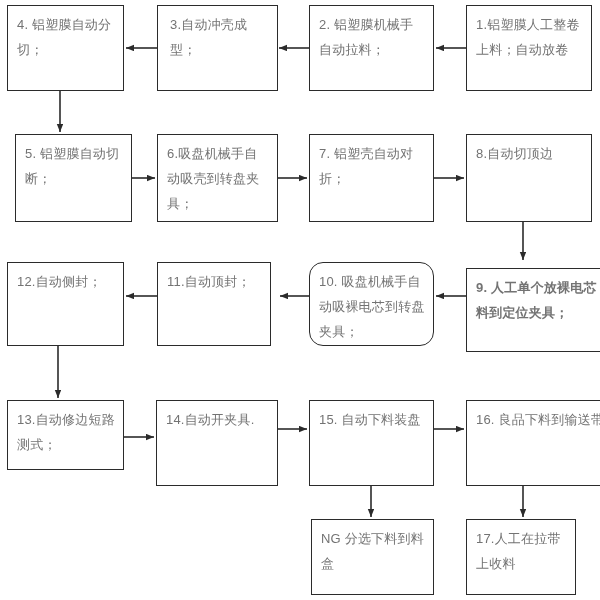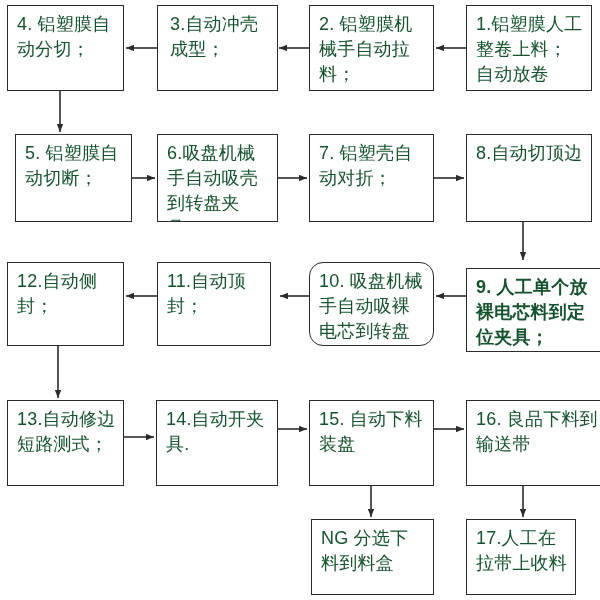--- a/index.html
+++ b/index.html
@@ -14,23 +14,23 @@
     background: #ffffff;
     font-family: "Liberation Sans", "DejaVu Sans", sans-serif;
     overflow: hidden;
   }
   .node {
     position: absolute;
     box-sizing: border-box;
     border: 1px solid #2b2b2b;
     background: #ffffff;
     padding: 6px 7px 4px 9px;
-    font-size: 18px;
+    font-size: 13px;
     line-height: 25px;
-    color: #14532d;
+    color: #737373;
     letter-spacing: 0.2px;
     white-space: pre-line;
     word-break: break-all;
     overflow: hidden;
   }
   svg.edges {
     position: absolute;
     left: 0;
     top: 0;
     width: 600px;
@@ -80,21 +80,21 @@
       <div class="node" style="left: 309px; top: 5px; width: 125px; height: 86px;">2.  铝塑膜机械手自动拉料；</div>
       <div class="node" style="left: 466px; top: 5px; width: 126px; height: 86px;">1.铝塑膜人工整卷上料；自动放卷</div>
       <div class="node" style="left: 7px; top: 134px; width: 117px; height: 88px; margin-left: 8px;">5.  铝塑膜自动切断；</div>
       <div class="node" style="left: 157px; top: 134px; width: 121px; height: 88px;">6.吸盘机械手自动吸壳到转盘夹具；</div>
       <div class="node" style="left: 309px; top: 134px; width: 125px; height: 88px;">7.  铝塑壳自动对折；</div>
       <div class="node" style="left: 466px; top: 134px; width: 126px; height: 88px;">8.自动切顶边</div>
       <div class="node" style="left: 7px; top: 262px; width: 117px; height: 84px;">12.自动侧封；</div>
       <div class="node" style="left: 157px; top: 262px; width: 114px; height: 84px;">11.自动顶封；</div>
       <div class="node" style="left: 309px; top: 262px; width: 125px; height: 84px; border-radius: 14px;">10.  吸盘机械手自动吸裸电芯到转盘夹具；</div>
       <div class="node" style="left: 466px; top: 268px; width: 145px; height: 84px; font-weight: bold;">9.  人工单个放裸电芯料到定位夹具；</div>
-      <div class="node" style="left: 7px; top: 400px; width: 117px; height: 86px;">13.自动修边短路测式；</div>
+      <div class="node" style="left: 7px; top: 400px; width: 117px; height: 70px;">13.自动修边短路测式；</div>
       <div class="node" style="left: 156px; top: 400px; width: 122px; height: 86px;">14.自动开夹具.</div>
       <div class="node" style="left: 309px; top: 400px; width: 125px; height: 86px;">15.  自动下料装盘</div>
       <div class="node" style="left: 466px; top: 400px; width: 151px; height: 86px;">16.  良品下料到输送带</div>
       <div class="node" style="left: 311px; top: 519px; width: 123px; height: 76px;">NG 分选下料到料盒</div>
       <div class="node" style="left: 466px; top: 519px; width: 110px; height: 76px;">17.人工在拉带上收料</div>
     </div>
 
 </div>
 
 </body></html>

